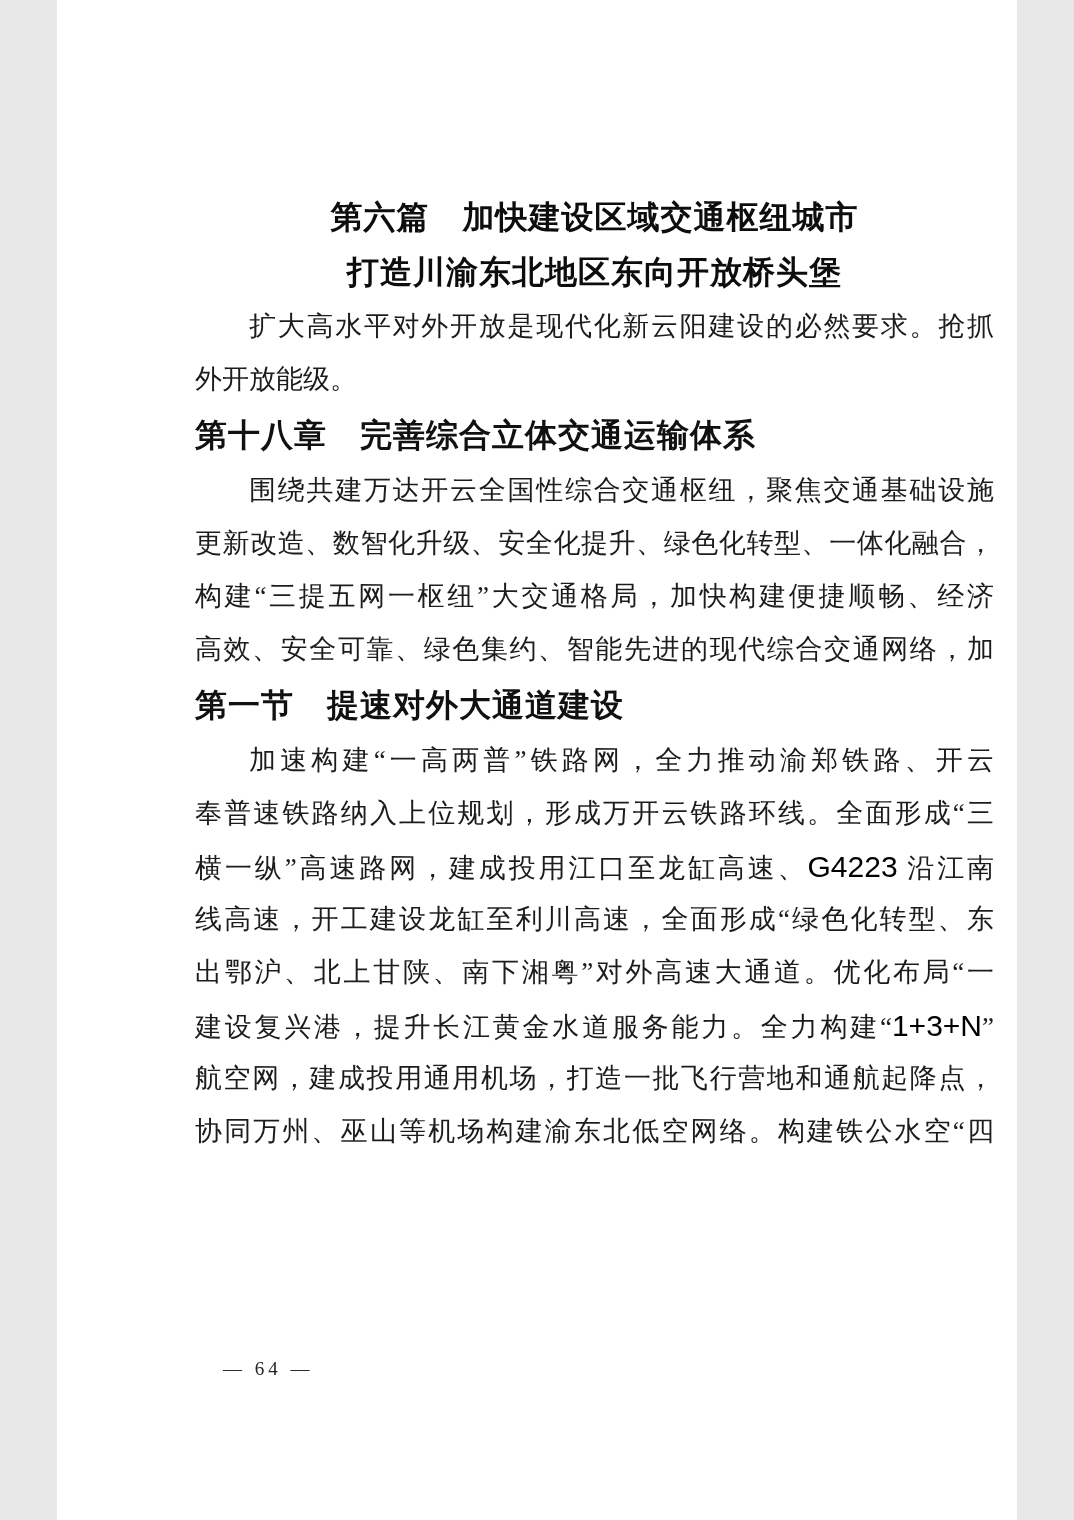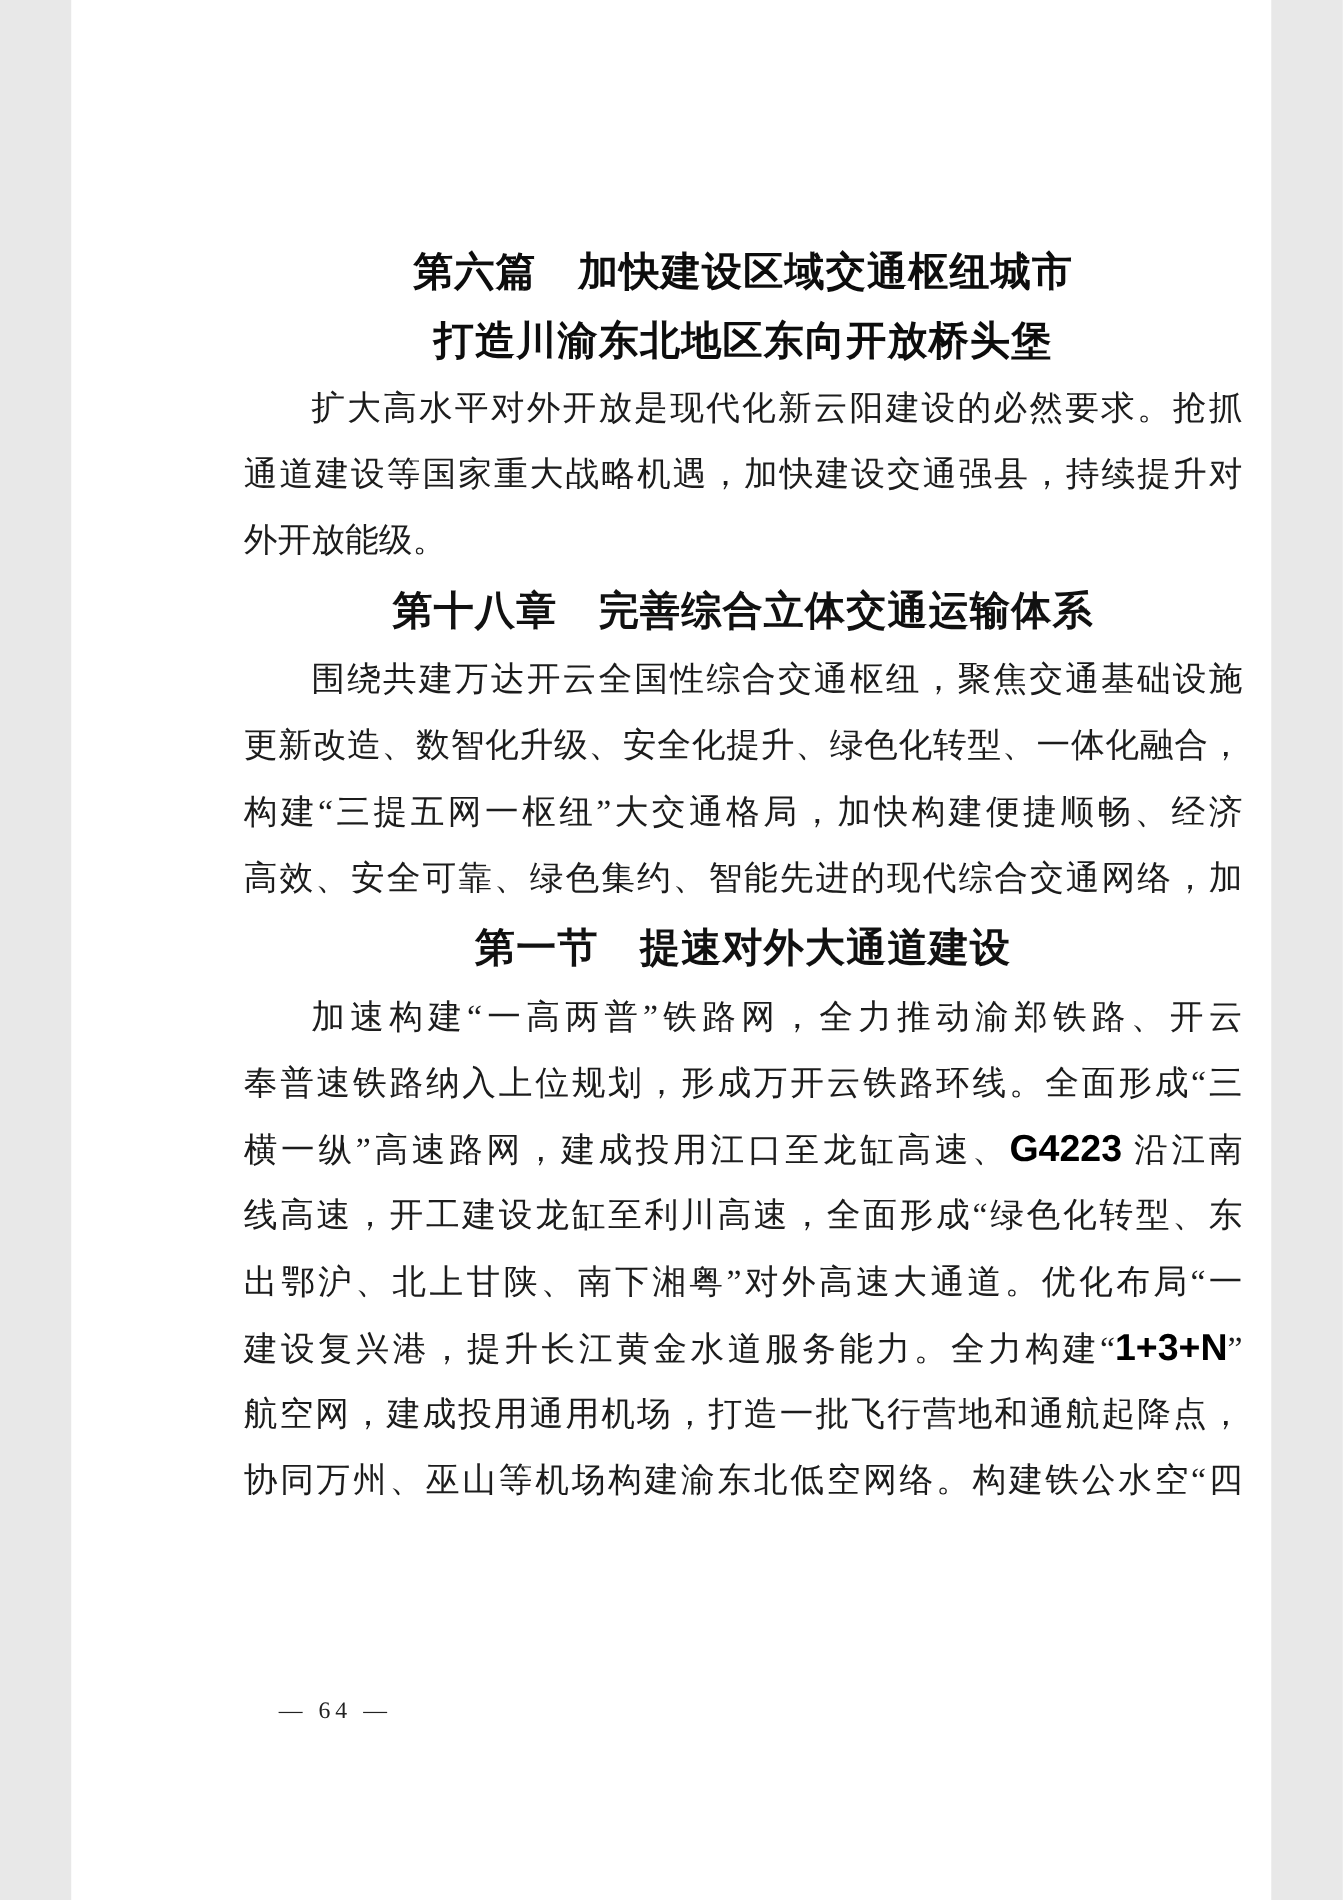--- a/index.html
+++ b/index.html
@@ -30,21 +30,20 @@
     font-weight: bold;
     font-size: 32px;
     line-height: 55px;
     height: 55px;
     color: #0d0d0d;
     letter-spacing: 1px;
     white-space: nowrap;
   }
   
   .heading {
-    text-align: center;
     font-family: "Liberation Serif", serif;
     font-weight: bold;
     font-size: 32px;
     line-height: 58px;
     height: 58px;
     color: #111111;
     letter-spacing: 1px;
     white-space: nowrap;
   }
   
@@ -59,21 +58,21 @@
   }
   .bline.indent {
     text-indent: 2em;
   }
   .bline.short {
     text-align-last: left;
   }
   
   .code-hl {
     font-family: "Liberation Sans", sans-serif;
-    font-weight: bold;
+    font-weight: normal;
     font-size: 30px;
     color: #000000;
   }
   .footer-pagenum {
     position: absolute;
     left: 166px;
     top: 1348px;
     font-family: "Liberation Serif", serif;
     font-size: 19px;
     line-height: 42px;
@@ -85,21 +84,20 @@
 </head>
 <body>
 
 <div class="page">
   <div class="content">
 
     <div class="part-title-line">第六篇　加快建设区域交通枢纽城市</div>
     <div class="part-title-line">打造川渝东北地区东向开放桥头堡</div>
 
     <div class="bline indent">扩大高水平对外开放是现代化新云阳建设的必然要求。抢抓</div>
-    <div class="bline">通道建设等国家重大战略机遇，加快建设交通强县，持续提升对</div>
     <div class="bline short">外开放能级。</div>
 
     <div class="heading">第十八章　完善综合立体交通运输体系</div>
 
     <div class="bline indent">围绕共建万达开云全国性综合交通枢纽，聚焦交通基础设施</div>
     <div class="bline">更新改造、数智化升级、安全化提升、绿色化转型、一体化融合，</div>
     <div class="bline">构建“三提五网一枢纽”大交通格局，加快构建便捷顺畅、经济</div>
     <div class="bline">高效、安全可靠、绿色集约、智能先进的现代综合交通网络，加</div>
 
     <div class="heading">第一节　提速对外大通道建设</div>

